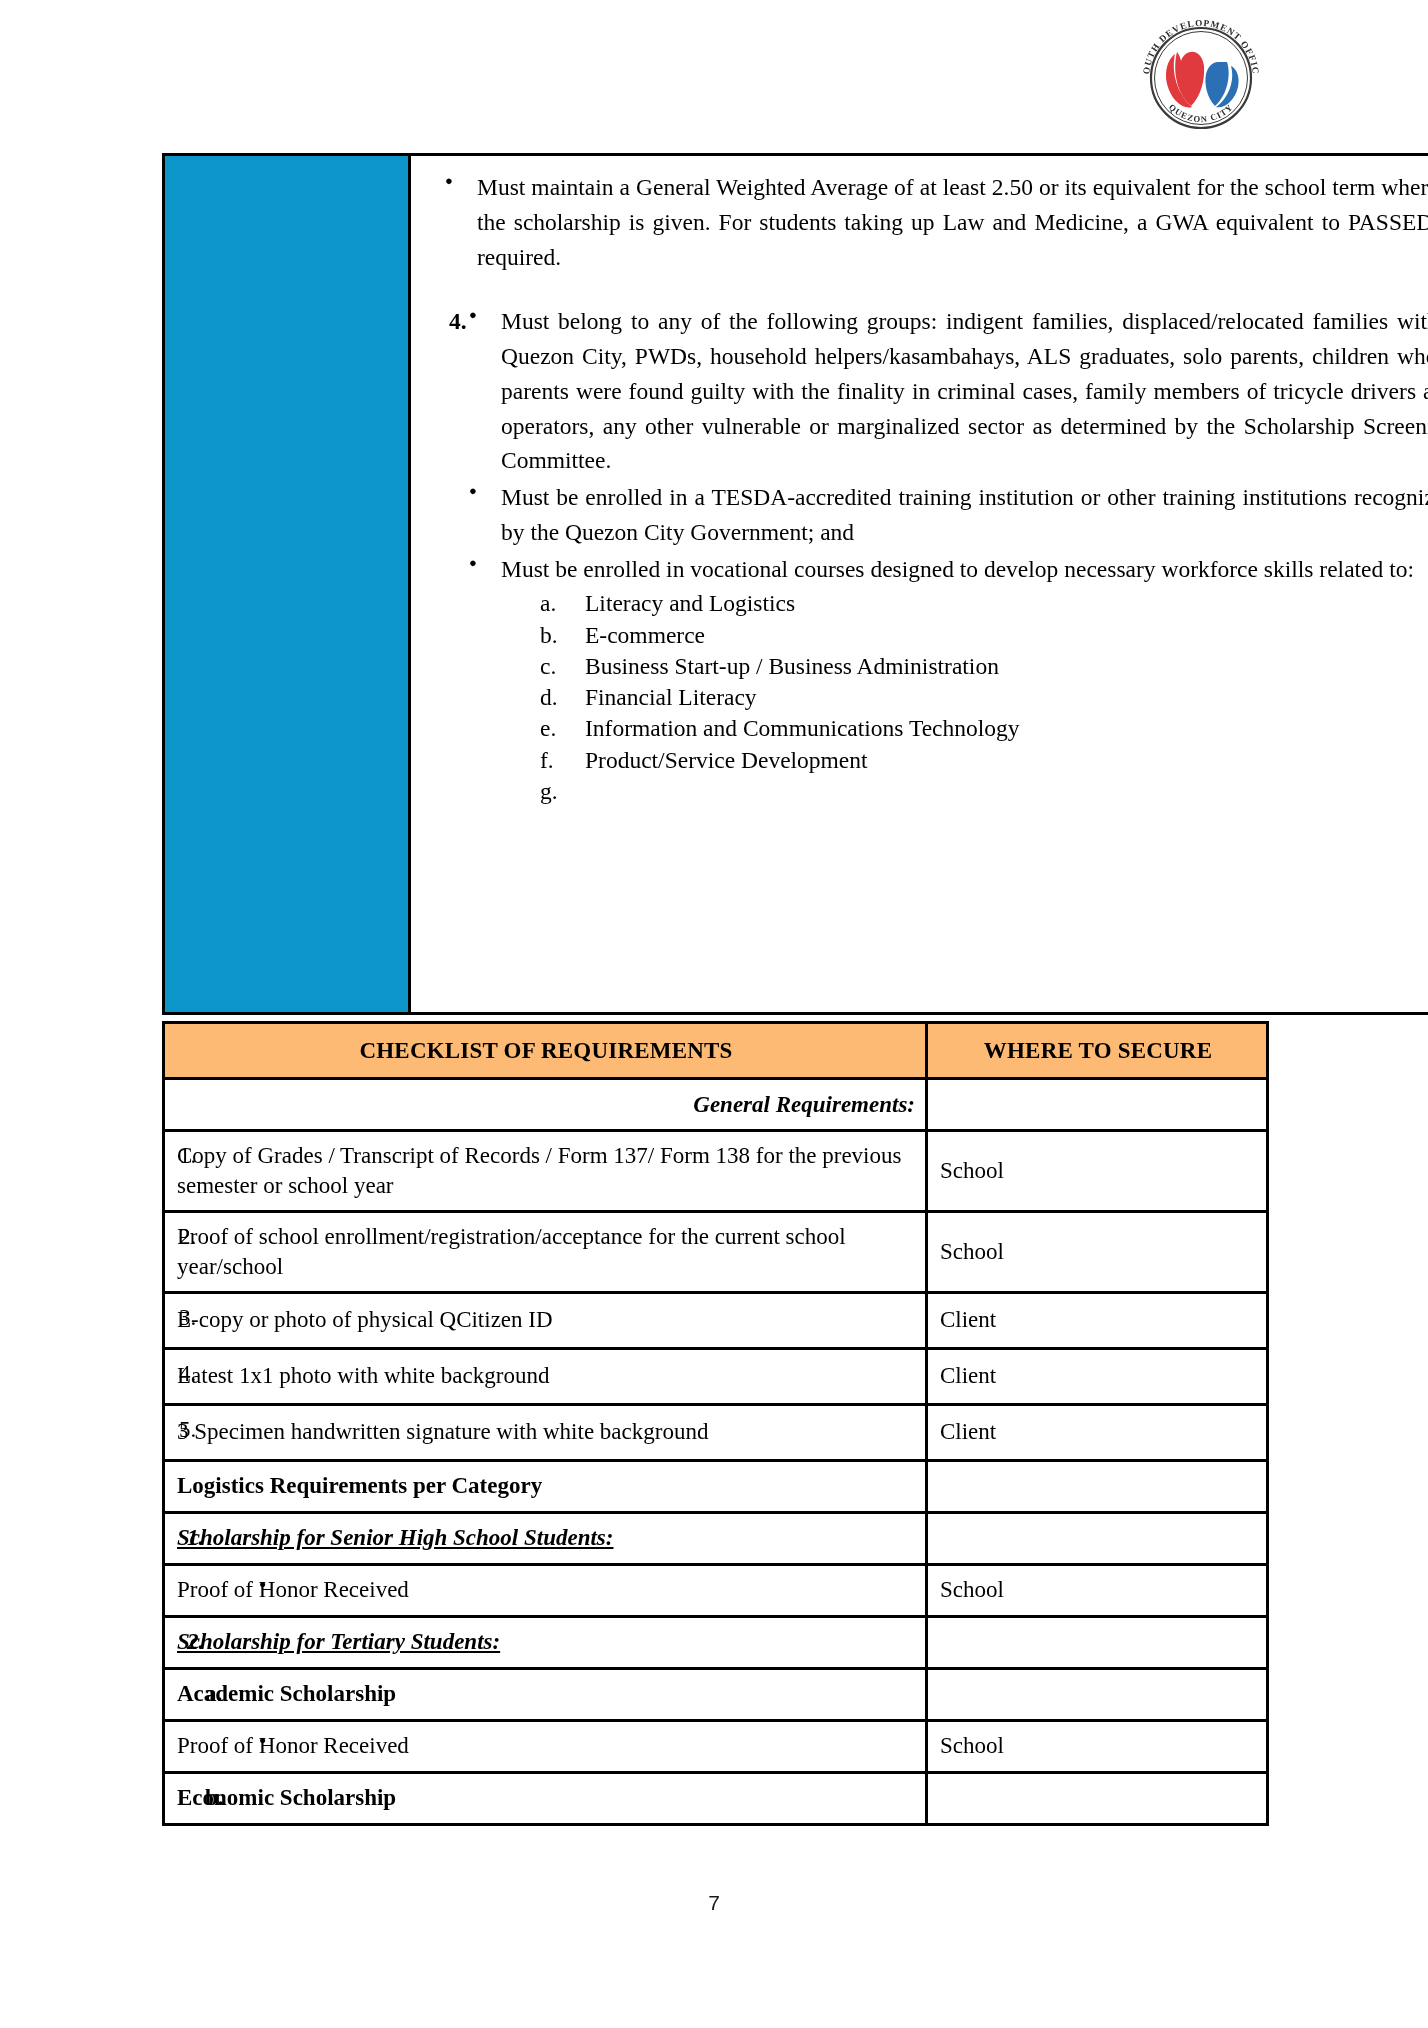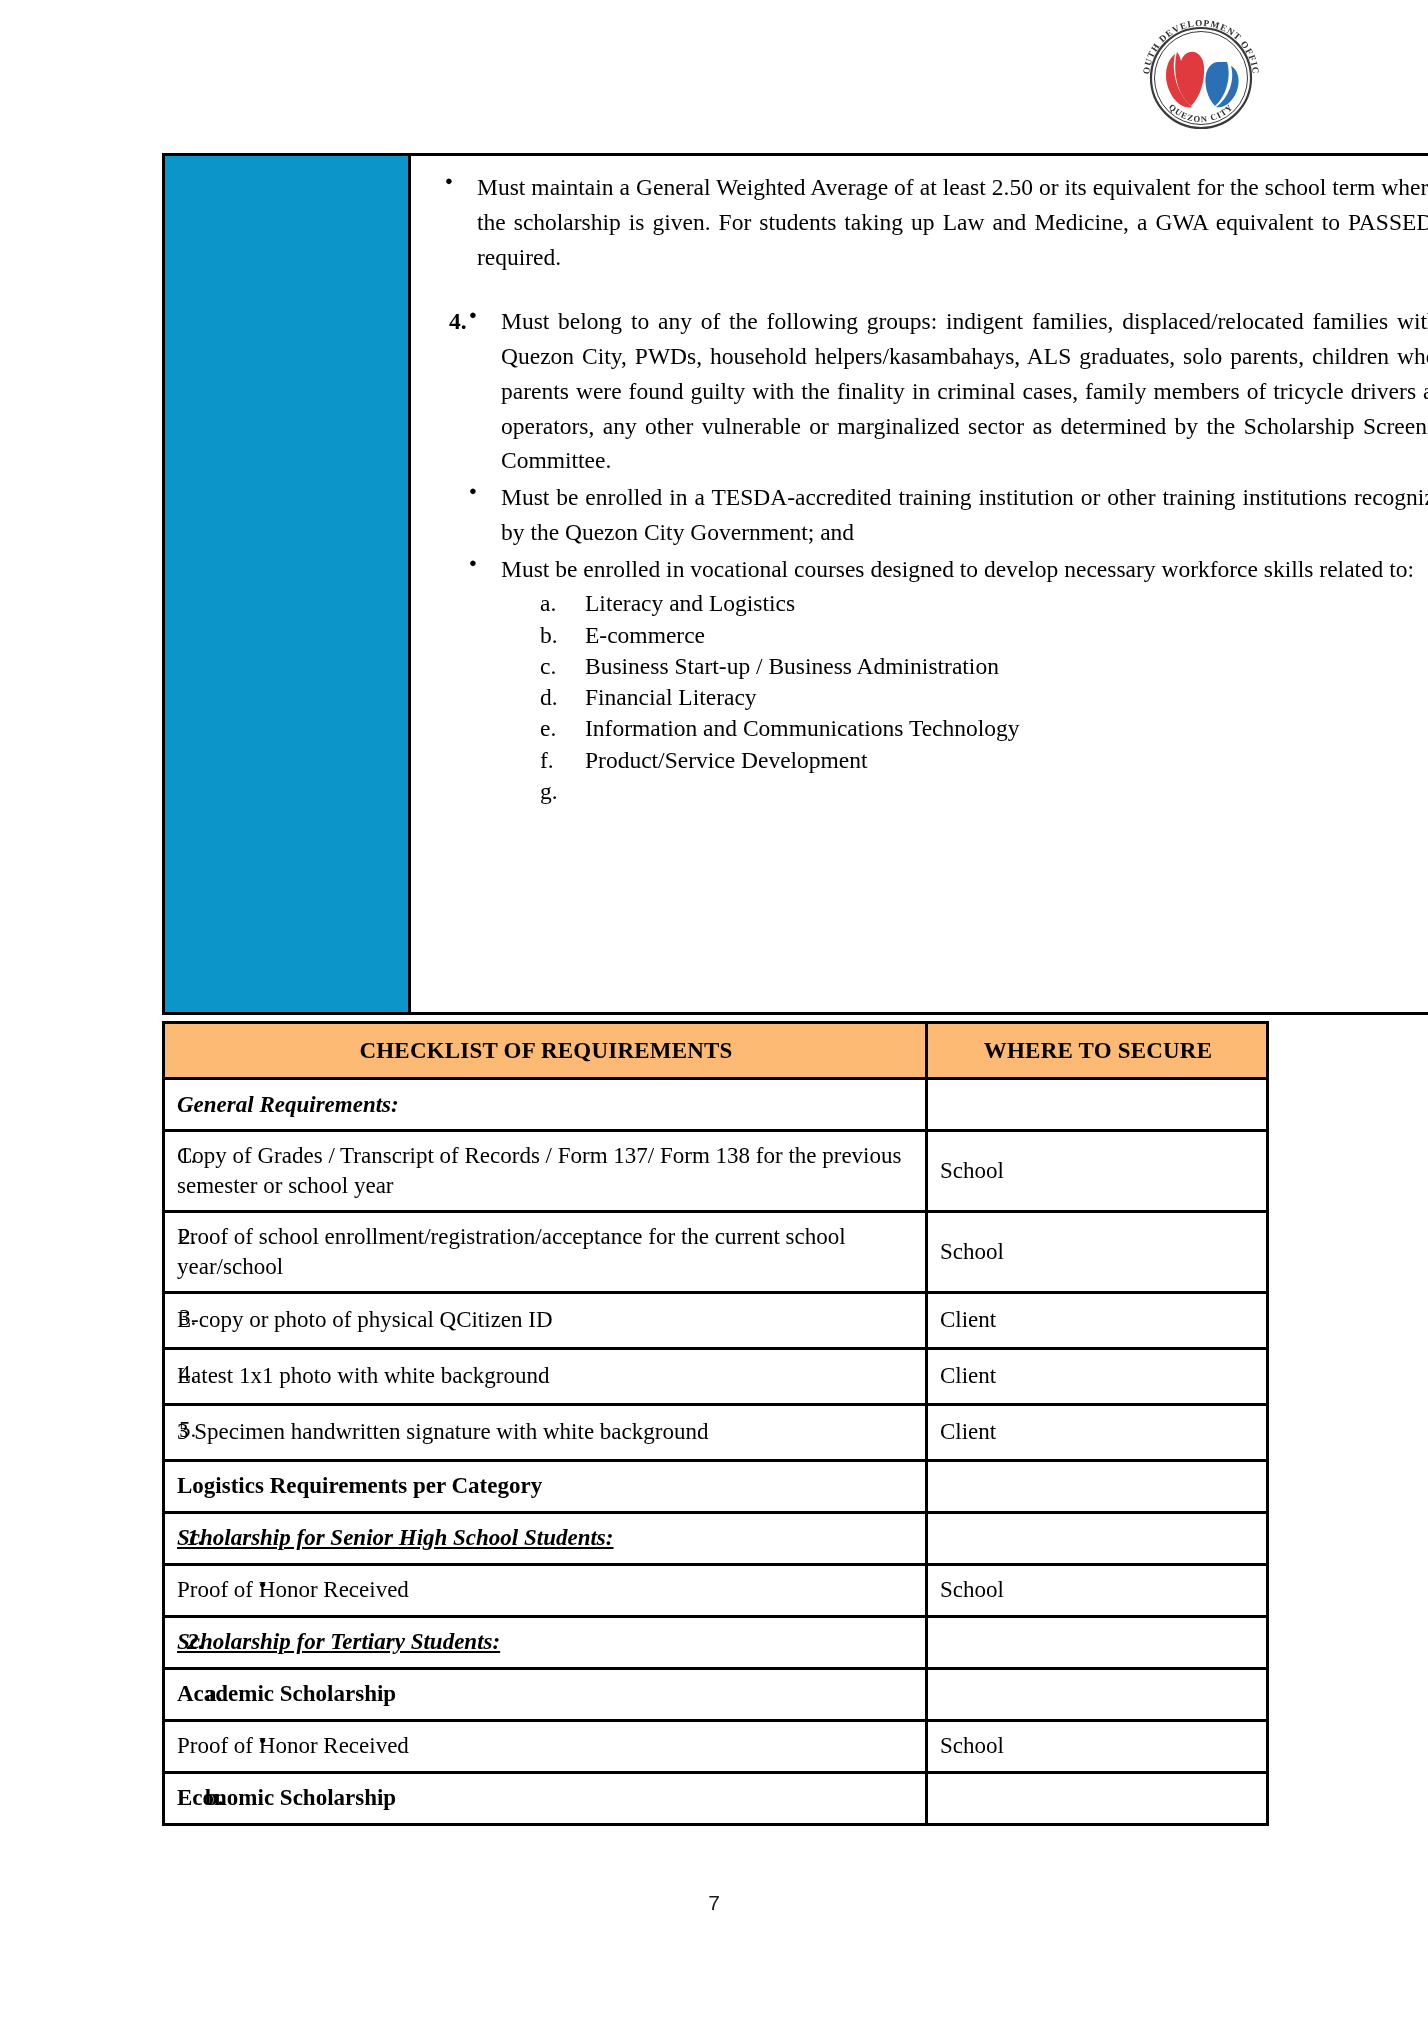--- a/index.html
+++ b/index.html
@@ -137,20 +137,21 @@
     text-align: center;
     font-weight: bold;
     font-size: 24px;
     height: 56px;
     letter-spacing: 0.2px;
   }
   td.sec-label {
     font-weight: bold;
     font-style: italic;
     height: 52px;
+    text-align: right;
   }
   td.sec-plain {
     font-weight: bold;
     height: 52px;
   }
   td.num-item {
     position: relative;
     padding-left: 60px;
     height: 74px;
   }

